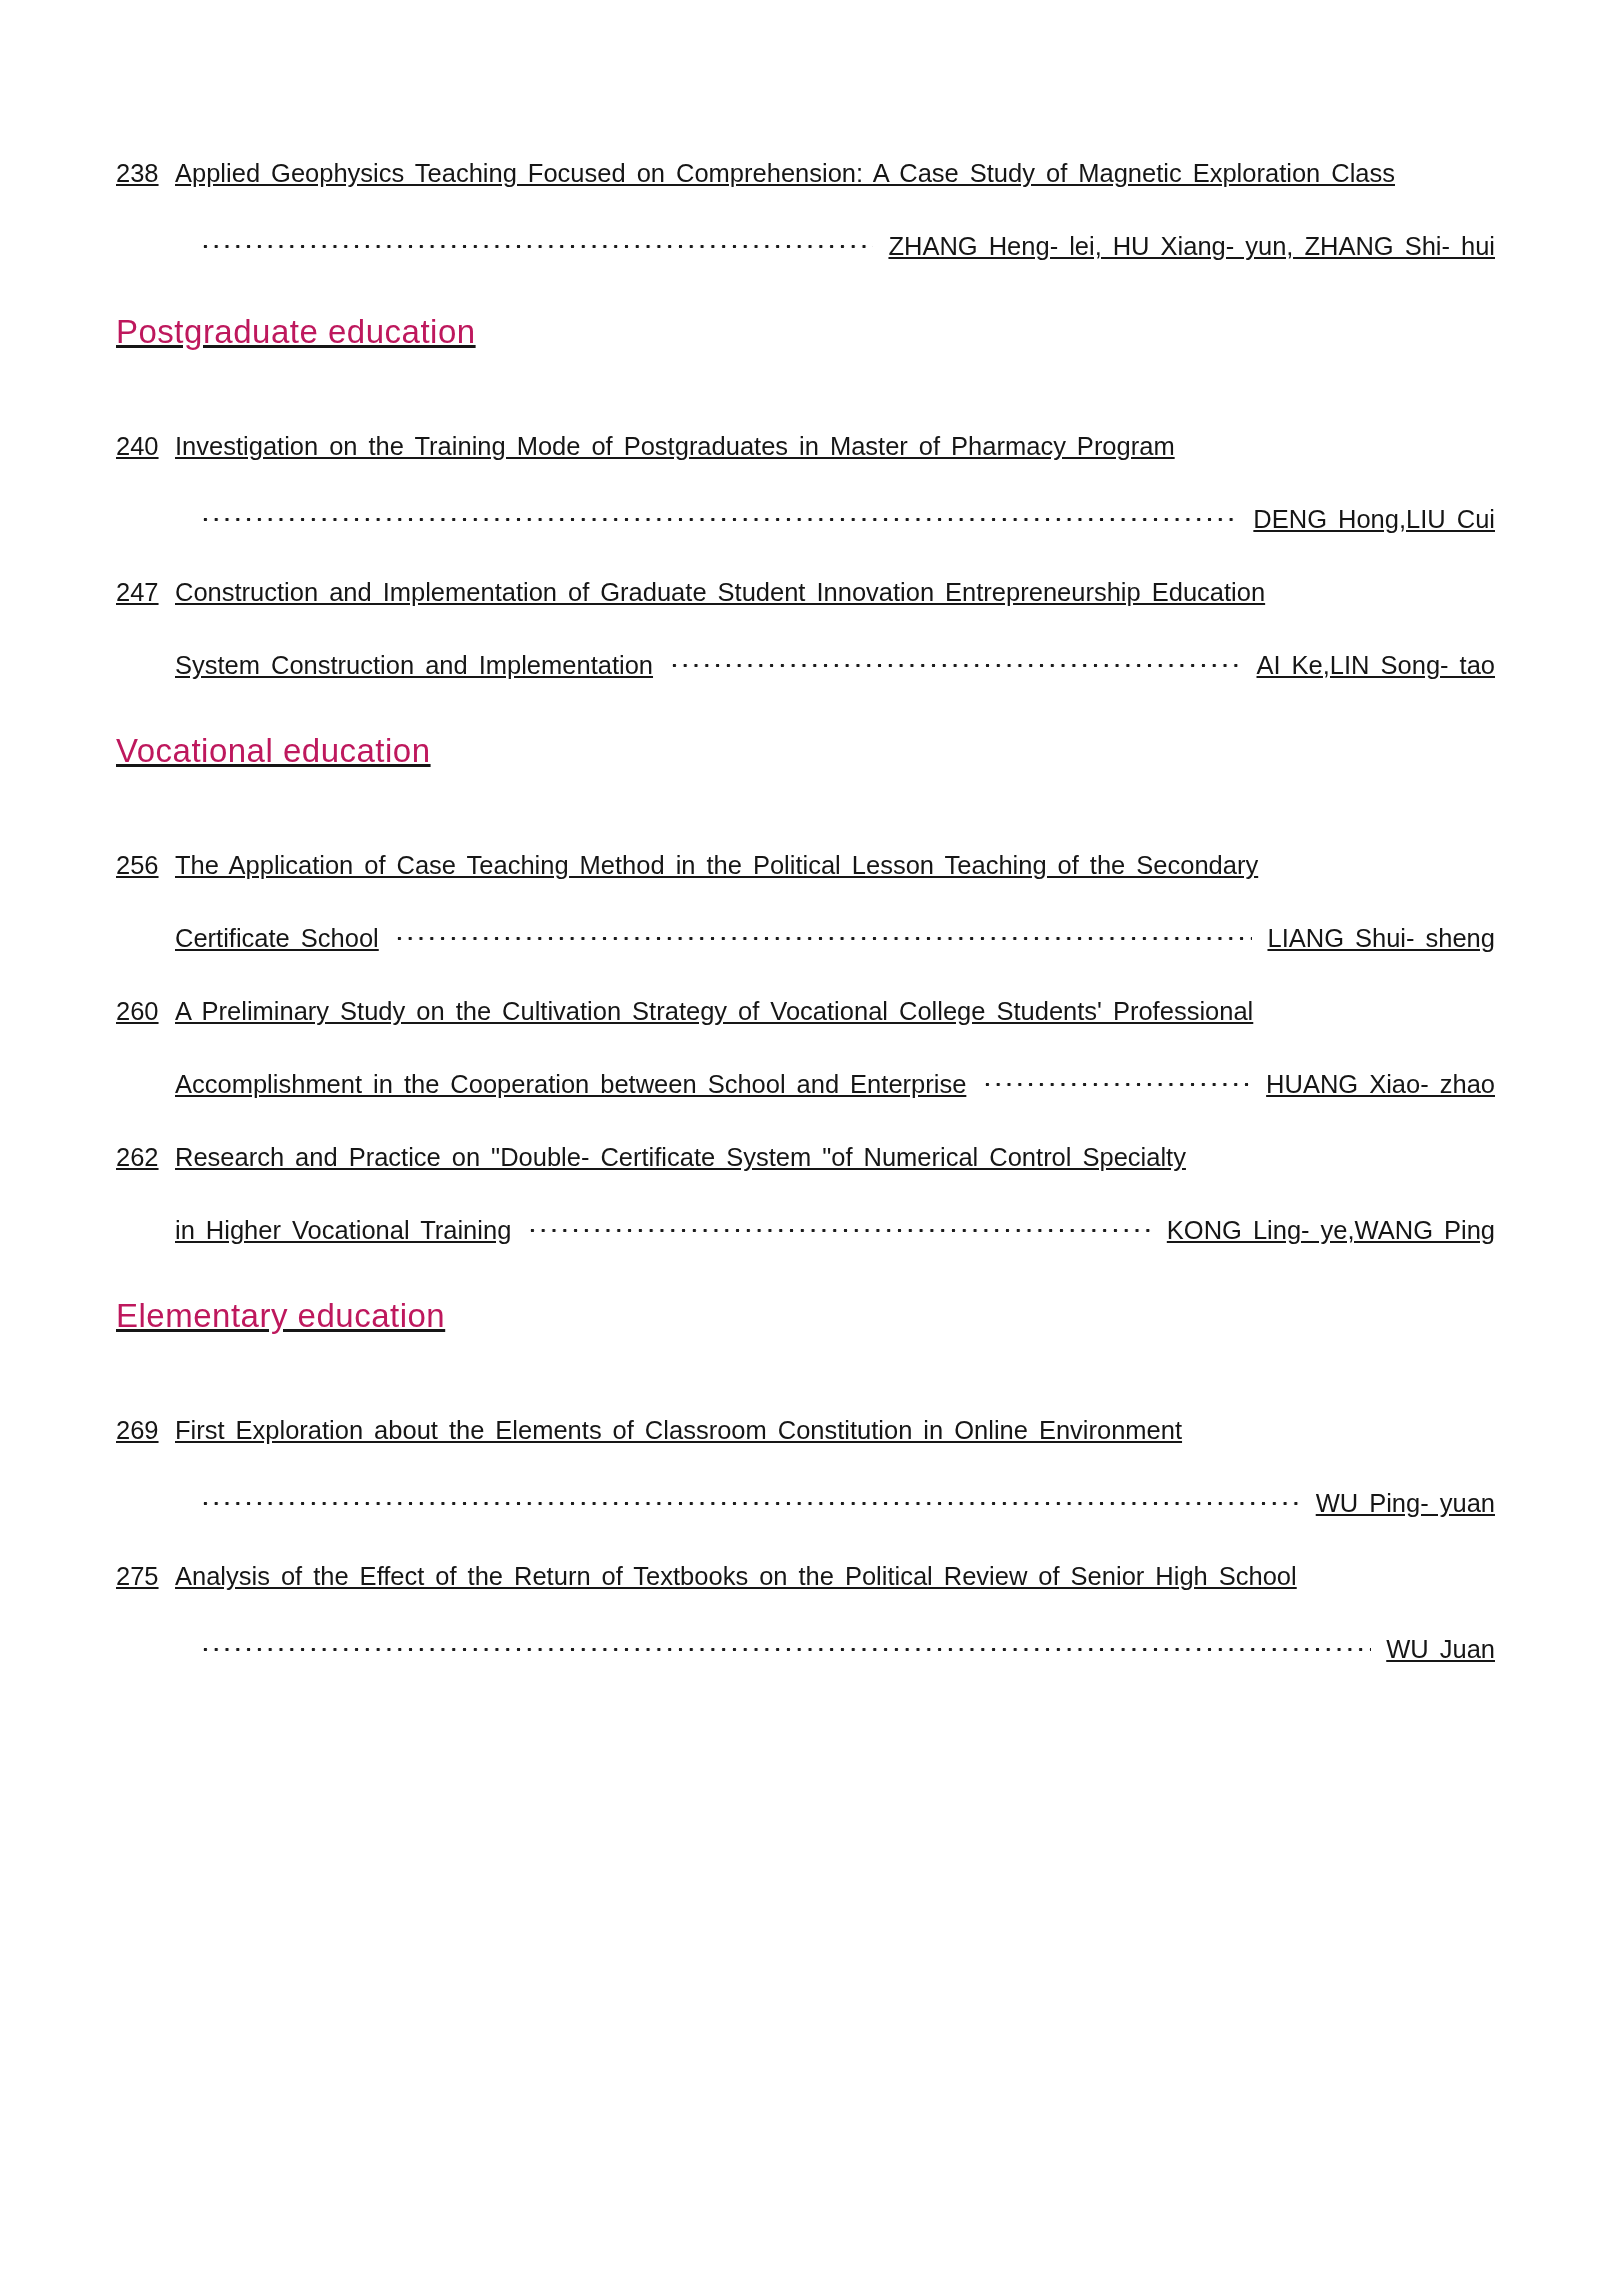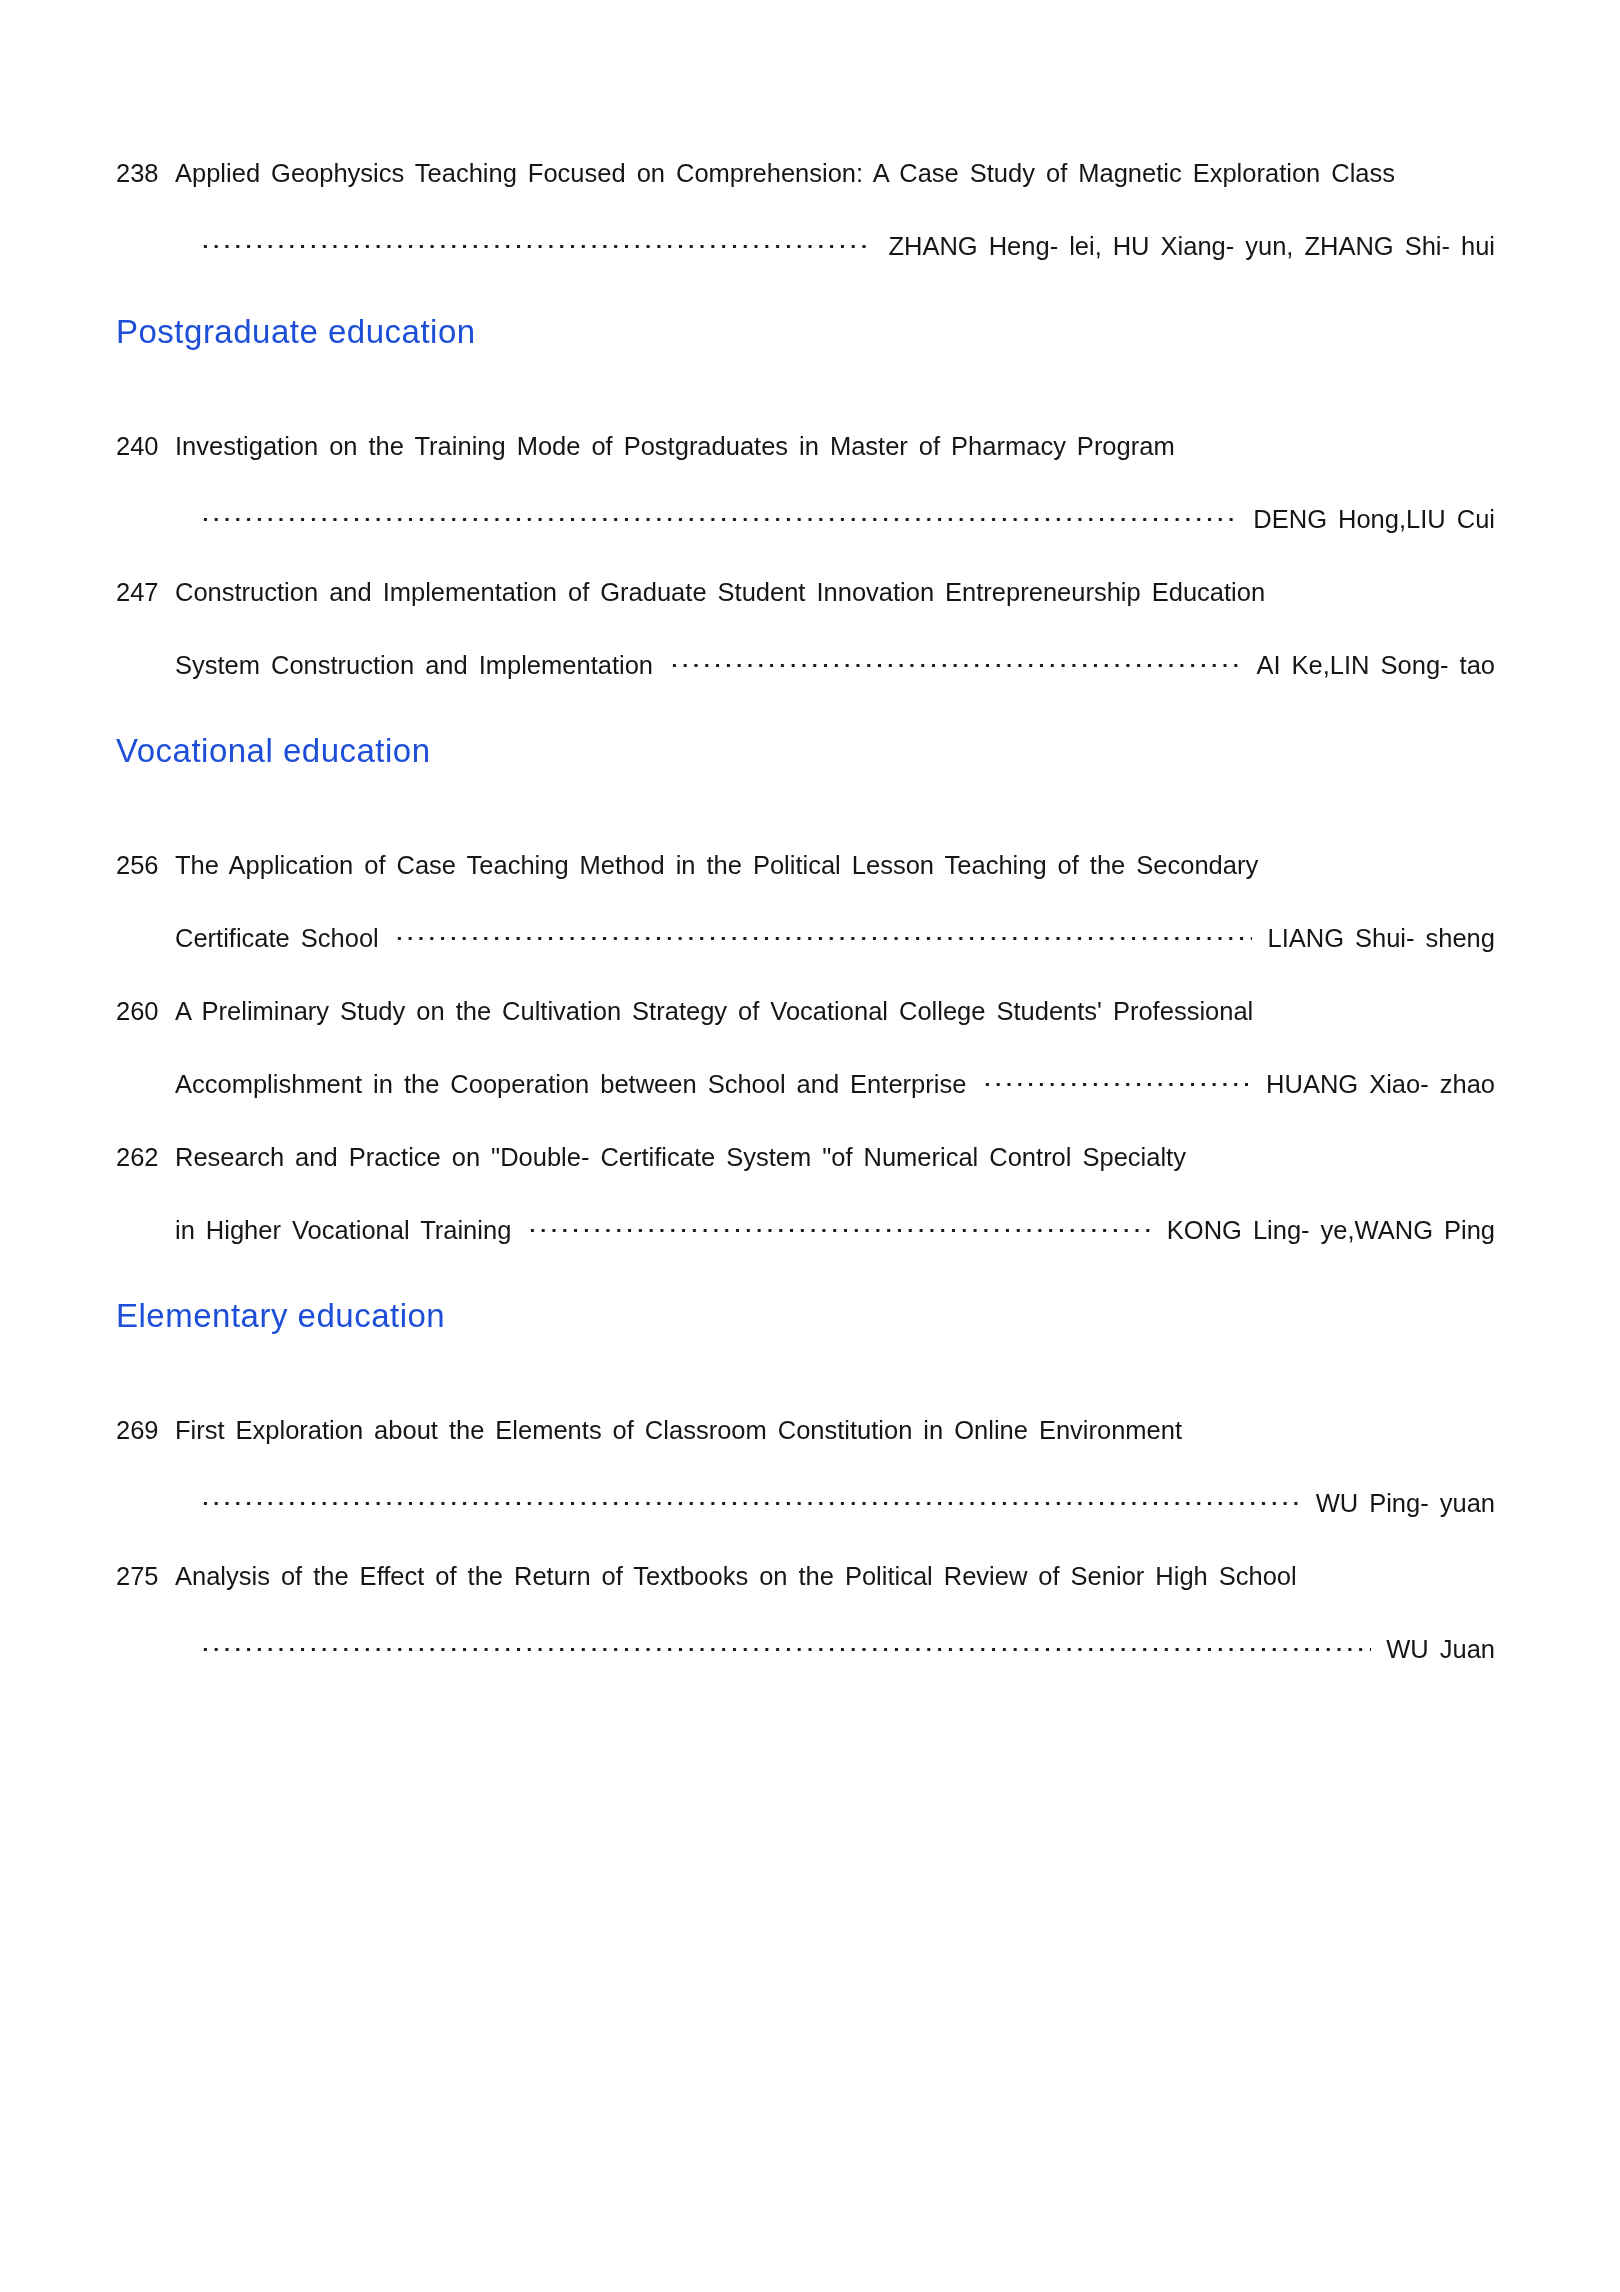--- a/index.html
+++ b/index.html
@@ -12,20 +12,21 @@
     height: 2293px;
     font-family: "Liberation Sans", sans-serif;
     color: #161616;
     overflow: hidden;
   }
   .page {
     box-sizing: border-box;
     width: 1620px;
     height: 2130px;
     padding: 137px 125px 0 116px;
+    text-decoration: underline;
   }
   .toc-entry { }
   .toc-line {
     display: flex;
     align-items: baseline;
     font-size: 25.5px;
     line-height: 73px;
     word-spacing: 3.9px;
     white-space: nowrap;
   }
@@ -56,21 +57,21 @@
     background-position: left center;
   }
   .dots-indent .leader { margin-left: 0; }
   .authors {
     flex: none;
   }
   .section-heading {
     font-size: 33px;
     font-weight: 400;
     letter-spacing: 0.5px;
-    color: #1d4ed8;
+    color: #be185d;
     margin: 29px 0 59px 0;
     line-height: 39px;
   }
 </style>
 </head>
 <body>
 
 <div class="page">
 
   <div class="toc-entry">

